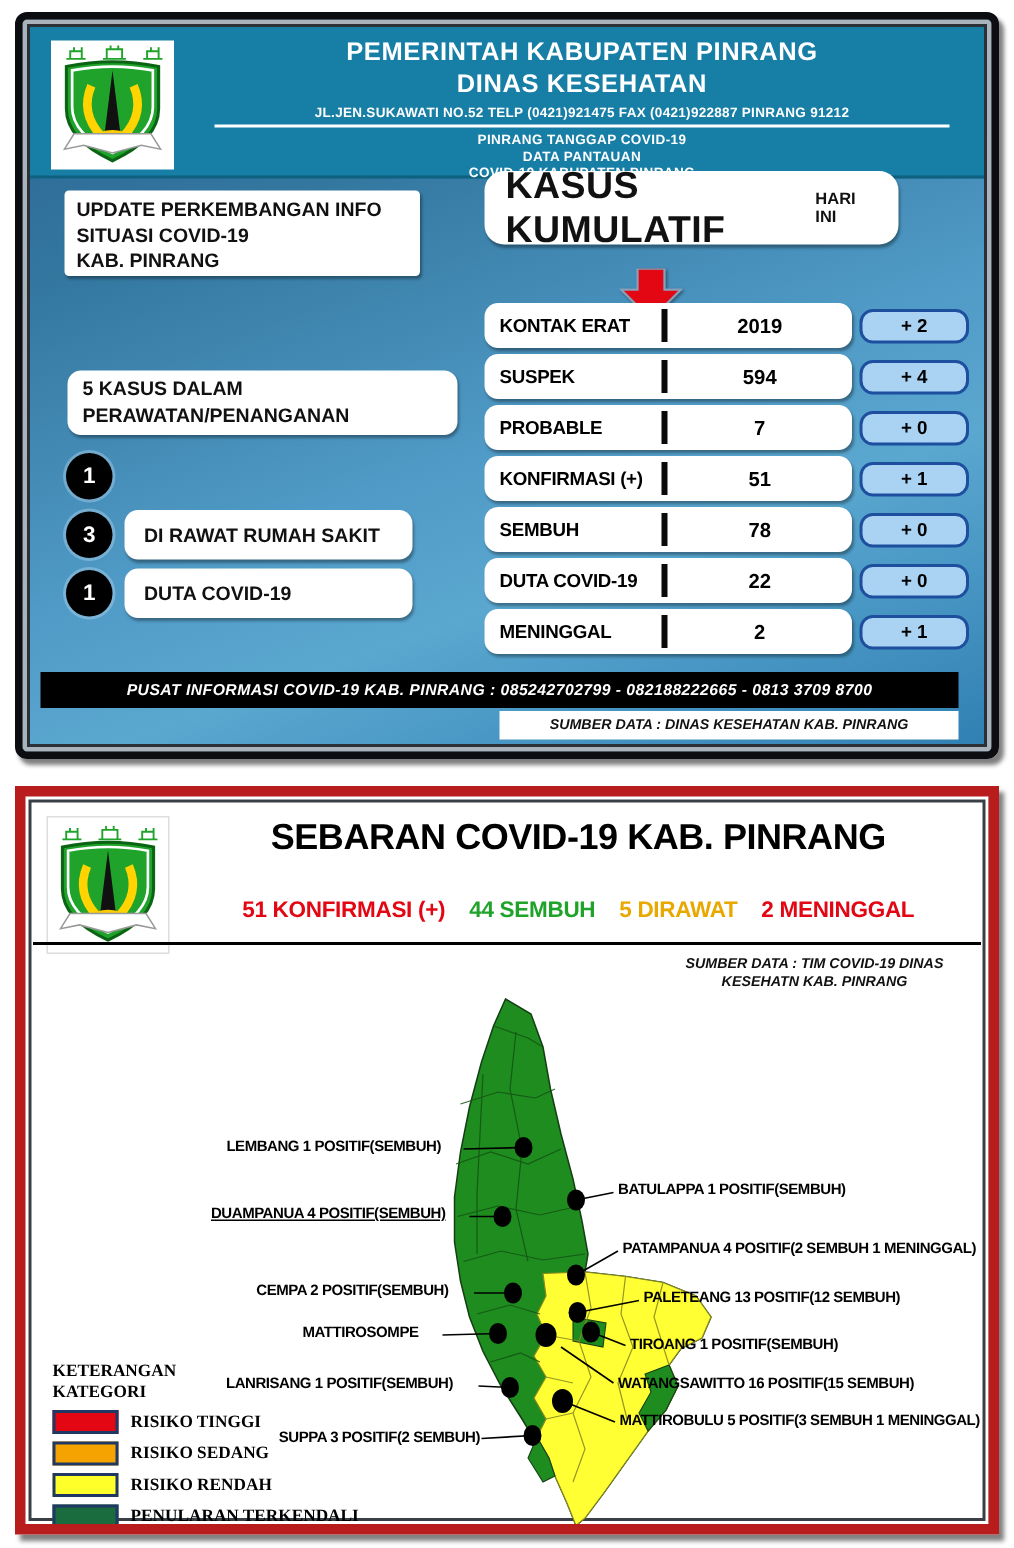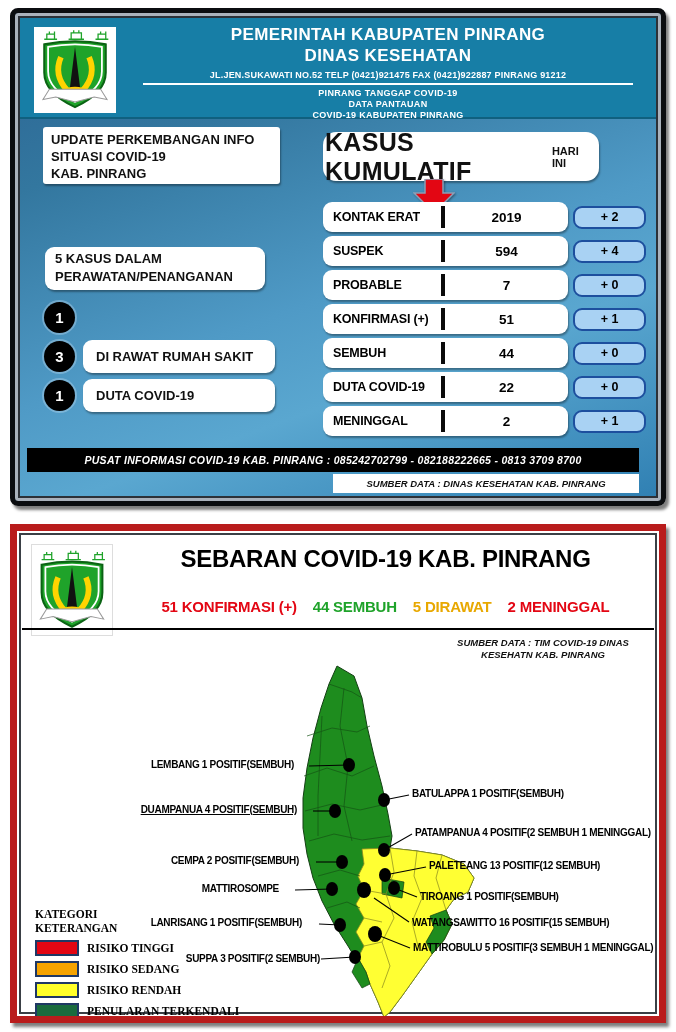--- a/index.html
+++ b/index.html
@@ -27,31 +27,31 @@
   .p1-sub { font-size:9px; font-weight:bold; line-height:11px; letter-spacing:.3px; }
 
   .white-card { background:#fff; border-radius:9px; color:#111; font-weight:bold;
     box-shadow:1px 2px 2px rgba(0,0,0,.35); }
   #update-box { position:absolute; left:23px; top:109px; width:237px; height:57px;
     border-radius:3px; font-size:13px; line-height:17px; padding:4px 8px; white-space:pre-line; }
   .black-bar { position:absolute; background:#000; color:#fff; font-weight:bold; }
   #date-bar { left:6px; top:176px; width:308px; height:21px; font-size:9.5px;
     line-height:21px; padding-left:9px; letter-spacing:.3px; }
 
-  #care-title { position:absolute; left:25px; top:229px; width:220px; height:43px;
+  #care-title { position:absolute; left:25px; top:229px; width:260px; height:43px;
     font-size:13px; line-height:18px; padding:3px 10px; white-space:pre-line; }
   .care-row { position:absolute; left:0; width:300px; height:34px; }
   .care-circle { position:absolute; left:24px; top:1px; width:31px; height:31px;
     border-radius:50%; background:#000; color:#fff; font-weight:bold; font-size:15px;
     text-align:center; line-height:31px; box-shadow:0 0 0 2px rgba(200,225,245,.35); }
   .care-label { position:absolute; left:63px; top:0; width:192px; height:33px;
     font-size:13px; line-height:33px; padding-left:13px; }
 
-  #kumulatif-box { position:absolute; left:303px; top:114px; width:276px; height:49px;
-    border-radius:13px; display:flex; align-items:center; padding:0 2px; }
+  #kumulatif-box { position:absolute; left:303px; top:96px; width:276px; height:49px;
+    border-radius:13px; display:flex; align-items:center; padding:0 14px; }
   #kumulatif-title { font-size:25px; font-weight:bold; letter-spacing:.3px; }
   #hari-ini { font-size:11px; font-weight:bold; margin-left:auto; padding-right:4px; }
   #red-arrow { position:absolute; left:393px; top:161px; width:42px; height:34px;
     filter:drop-shadow(1px 1px 1px rgba(0,0,0,.4)); }
 
   .stat-row { position:absolute; left:303px; width:332px; height:30px; }
   .stat-box { position:absolute; left:0; top:0; width:245px; height:30px;
     background:#fff; border-radius:9px; display:flex; align-items:center;
     box-shadow:1px 2px 2px rgba(0,0,0,.35); }
   .stat-label { font-weight:bold; font-size:12.5px; padding-left:10px; width:118px;
@@ -189,21 +189,21 @@
         <span class="stat-label">KONFIRMASI (+)</span>
         <span class="stat-divider"></span>
         <span class="stat-value">51</span>
       </div>
       <div class="stat-badge">+ 1</div>
     </div>
     <div class="stat-row" style="top:320px">
       <div class="stat-box">
         <span class="stat-label">SEMBUH</span>
         <span class="stat-divider"></span>
-        <span class="stat-value">44</span>
+        <span class="stat-value">78</span>
       </div>
       <div class="stat-badge">+ 0</div>
     </div>
     <div class="stat-row" style="top:354px">
       <div class="stat-box">
         <span class="stat-label">DUTA COVID-19</span>
         <span class="stat-divider"></span>
         <span class="stat-value">22</span>
       </div>
       <div class="stat-badge">+ 0</div>
@@ -325,22 +325,22 @@
     <div class="map-label ml-left" style="right:355px; top:319px;">CEMPA 2 POSITIF(SEMBUH)</div>
     <div class="map-label ml-right" style="left:407px;  top:324px;">PALETEANG 13 POSITIF(12 SEMBUH)</div>
     <div class="map-label ml-left" style="right:375px; top:347px;">MATTIROSOMPE</div>
     <div class="map-label ml-right" style="left:398px;  top:355px;">TIROANG 1 POSITIF(SEMBUH)</div>
     <div class="map-label ml-left" style="right:352px; top:381px;">LANRISANG 1 POSITIF(SEMBUH)</div>
     <div class="map-label ml-right" style="left:390px;  top:381px;">WATANGSAWITTO 16 POSITIF(15 SEMBUH)</div>
     <div class="map-label ml-left" style="right:334px; top:417px;">SUPPA 3 POSITIF(2 SEMBUH)</div>
     <div class="map-label ml-right" style="left:391px;  top:406px;">MATTIROBULU 5 POSITIF(3 SEMBUH 1 MENINGGAL)</div>
 
     <div id="legend">
+      <div class="legend-title">KETERANGAN</div>
       <div class="legend-title">KATEGORI</div>
-      <div class="legend-title">KETERANGAN</div>
       <div class="legend-item">
         <span class="legend-swatch" style="background-color: rgb(227, 6, 19);"></span>
         <span class="legend-label">RISIKO TINGGI</span>
       </div>
       <div class="legend-item">
         <span class="legend-swatch" style="background-color: rgb(245, 163, 0);"></span>
         <span class="legend-label">RISIKO SEDANG</span>
       </div>
       <div class="legend-item">
         <span class="legend-swatch" style="background-color: rgb(255, 255, 41);"></span>

